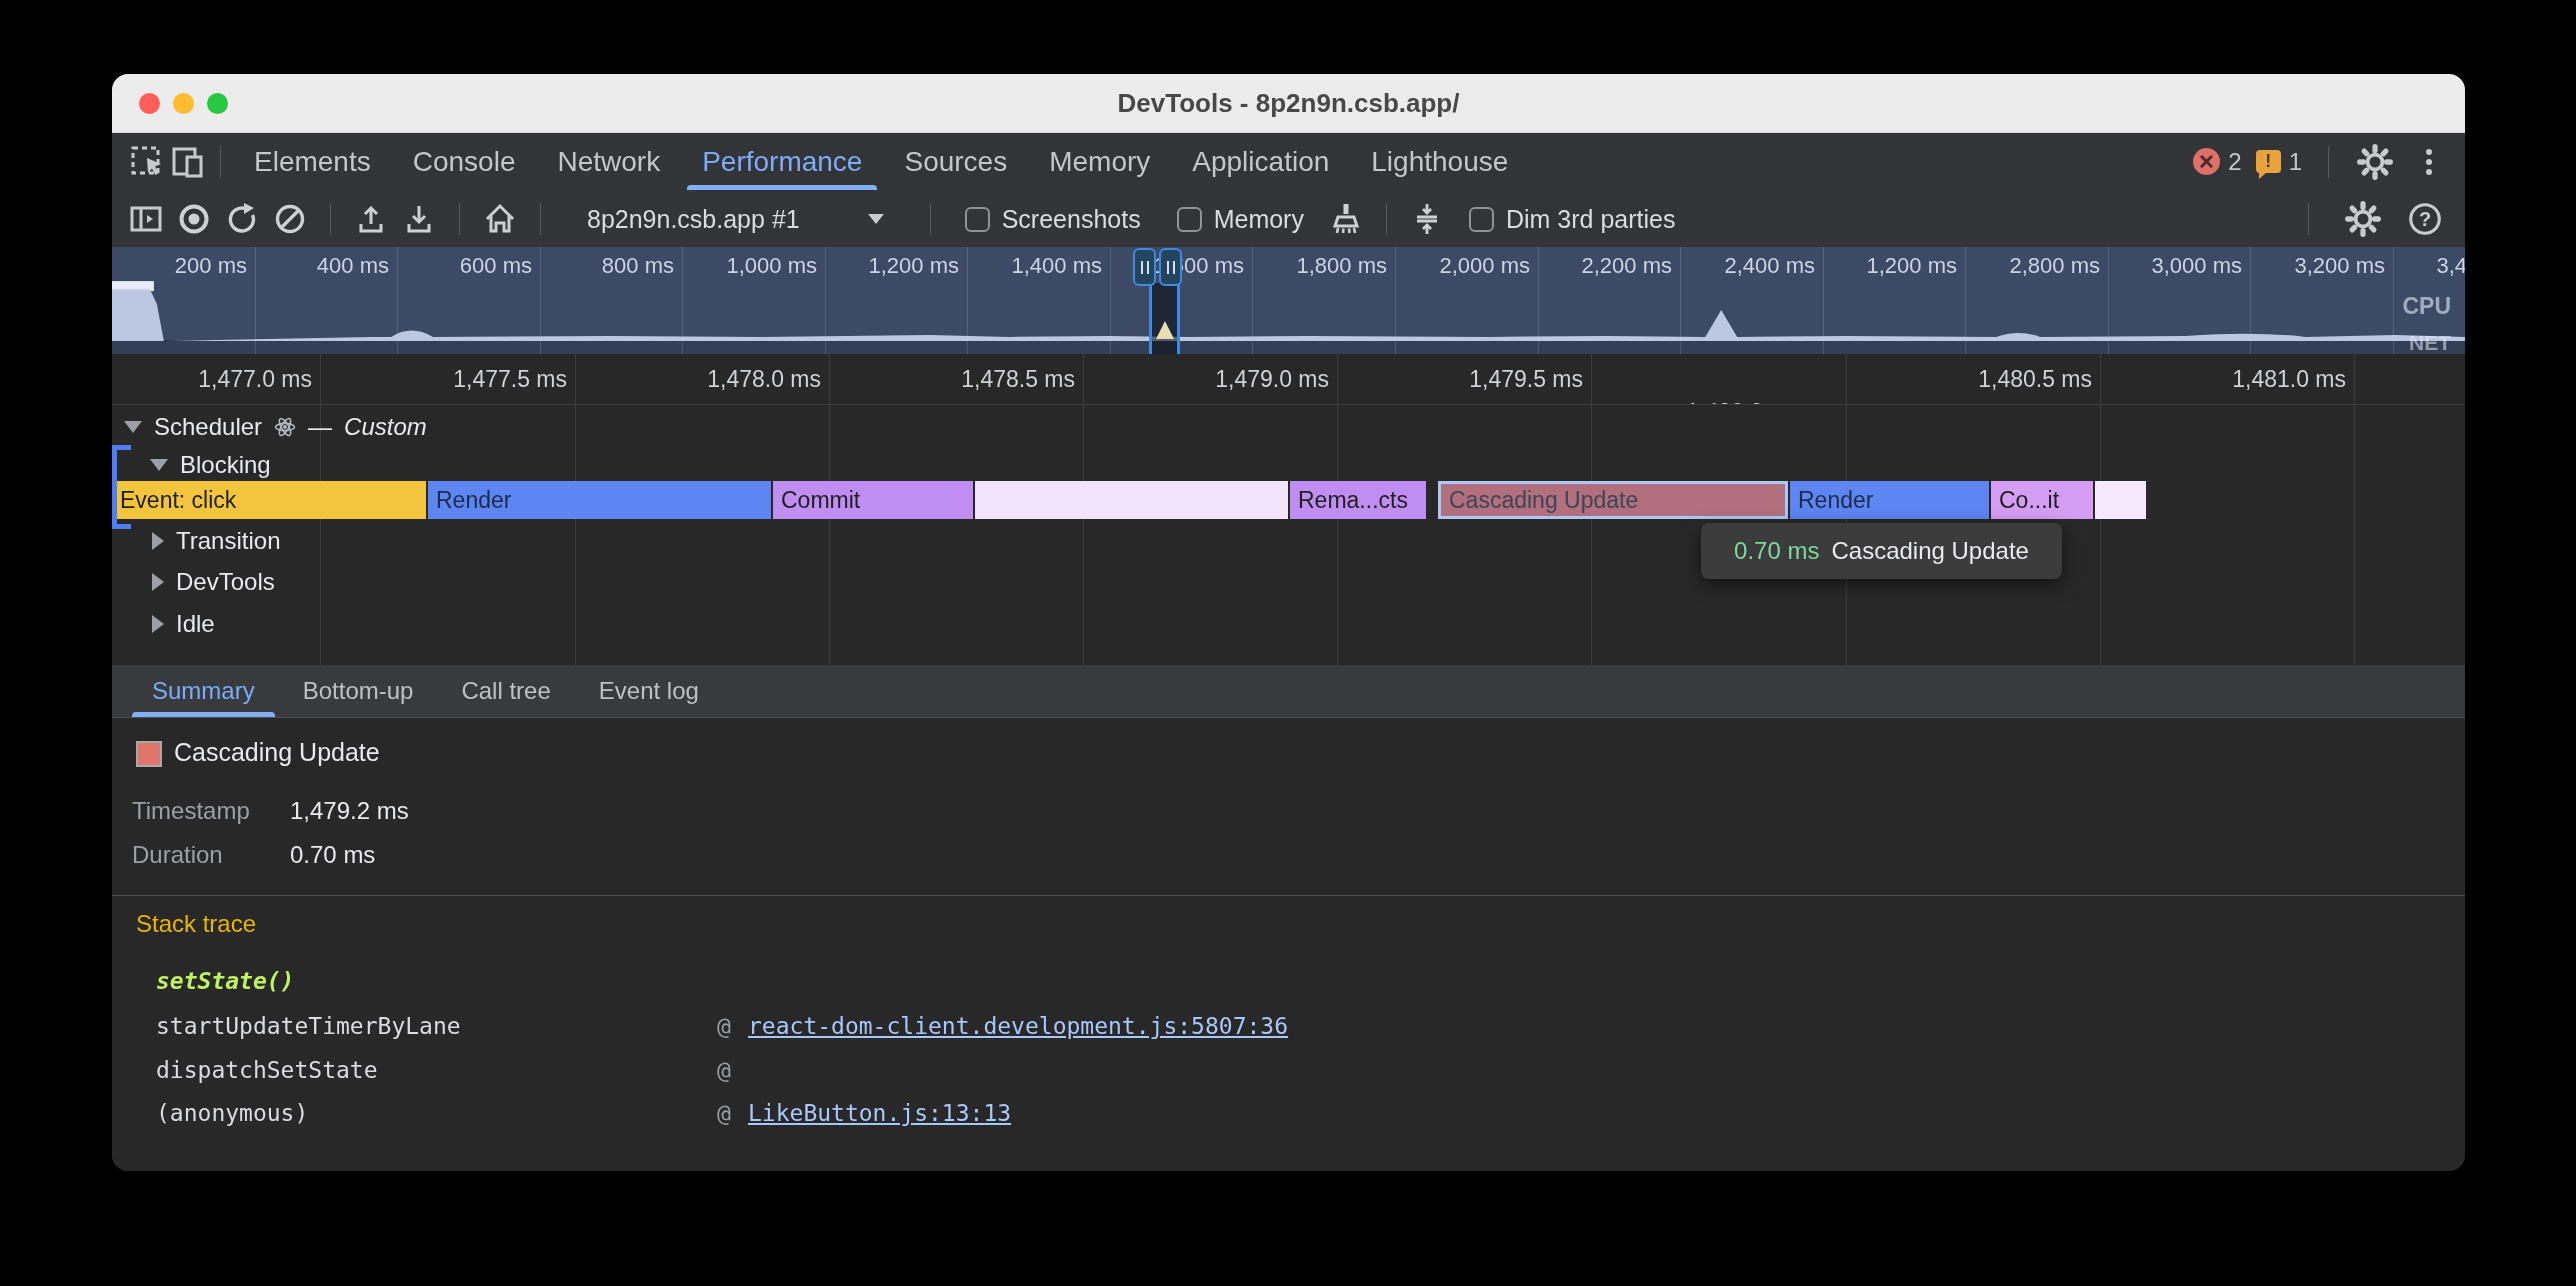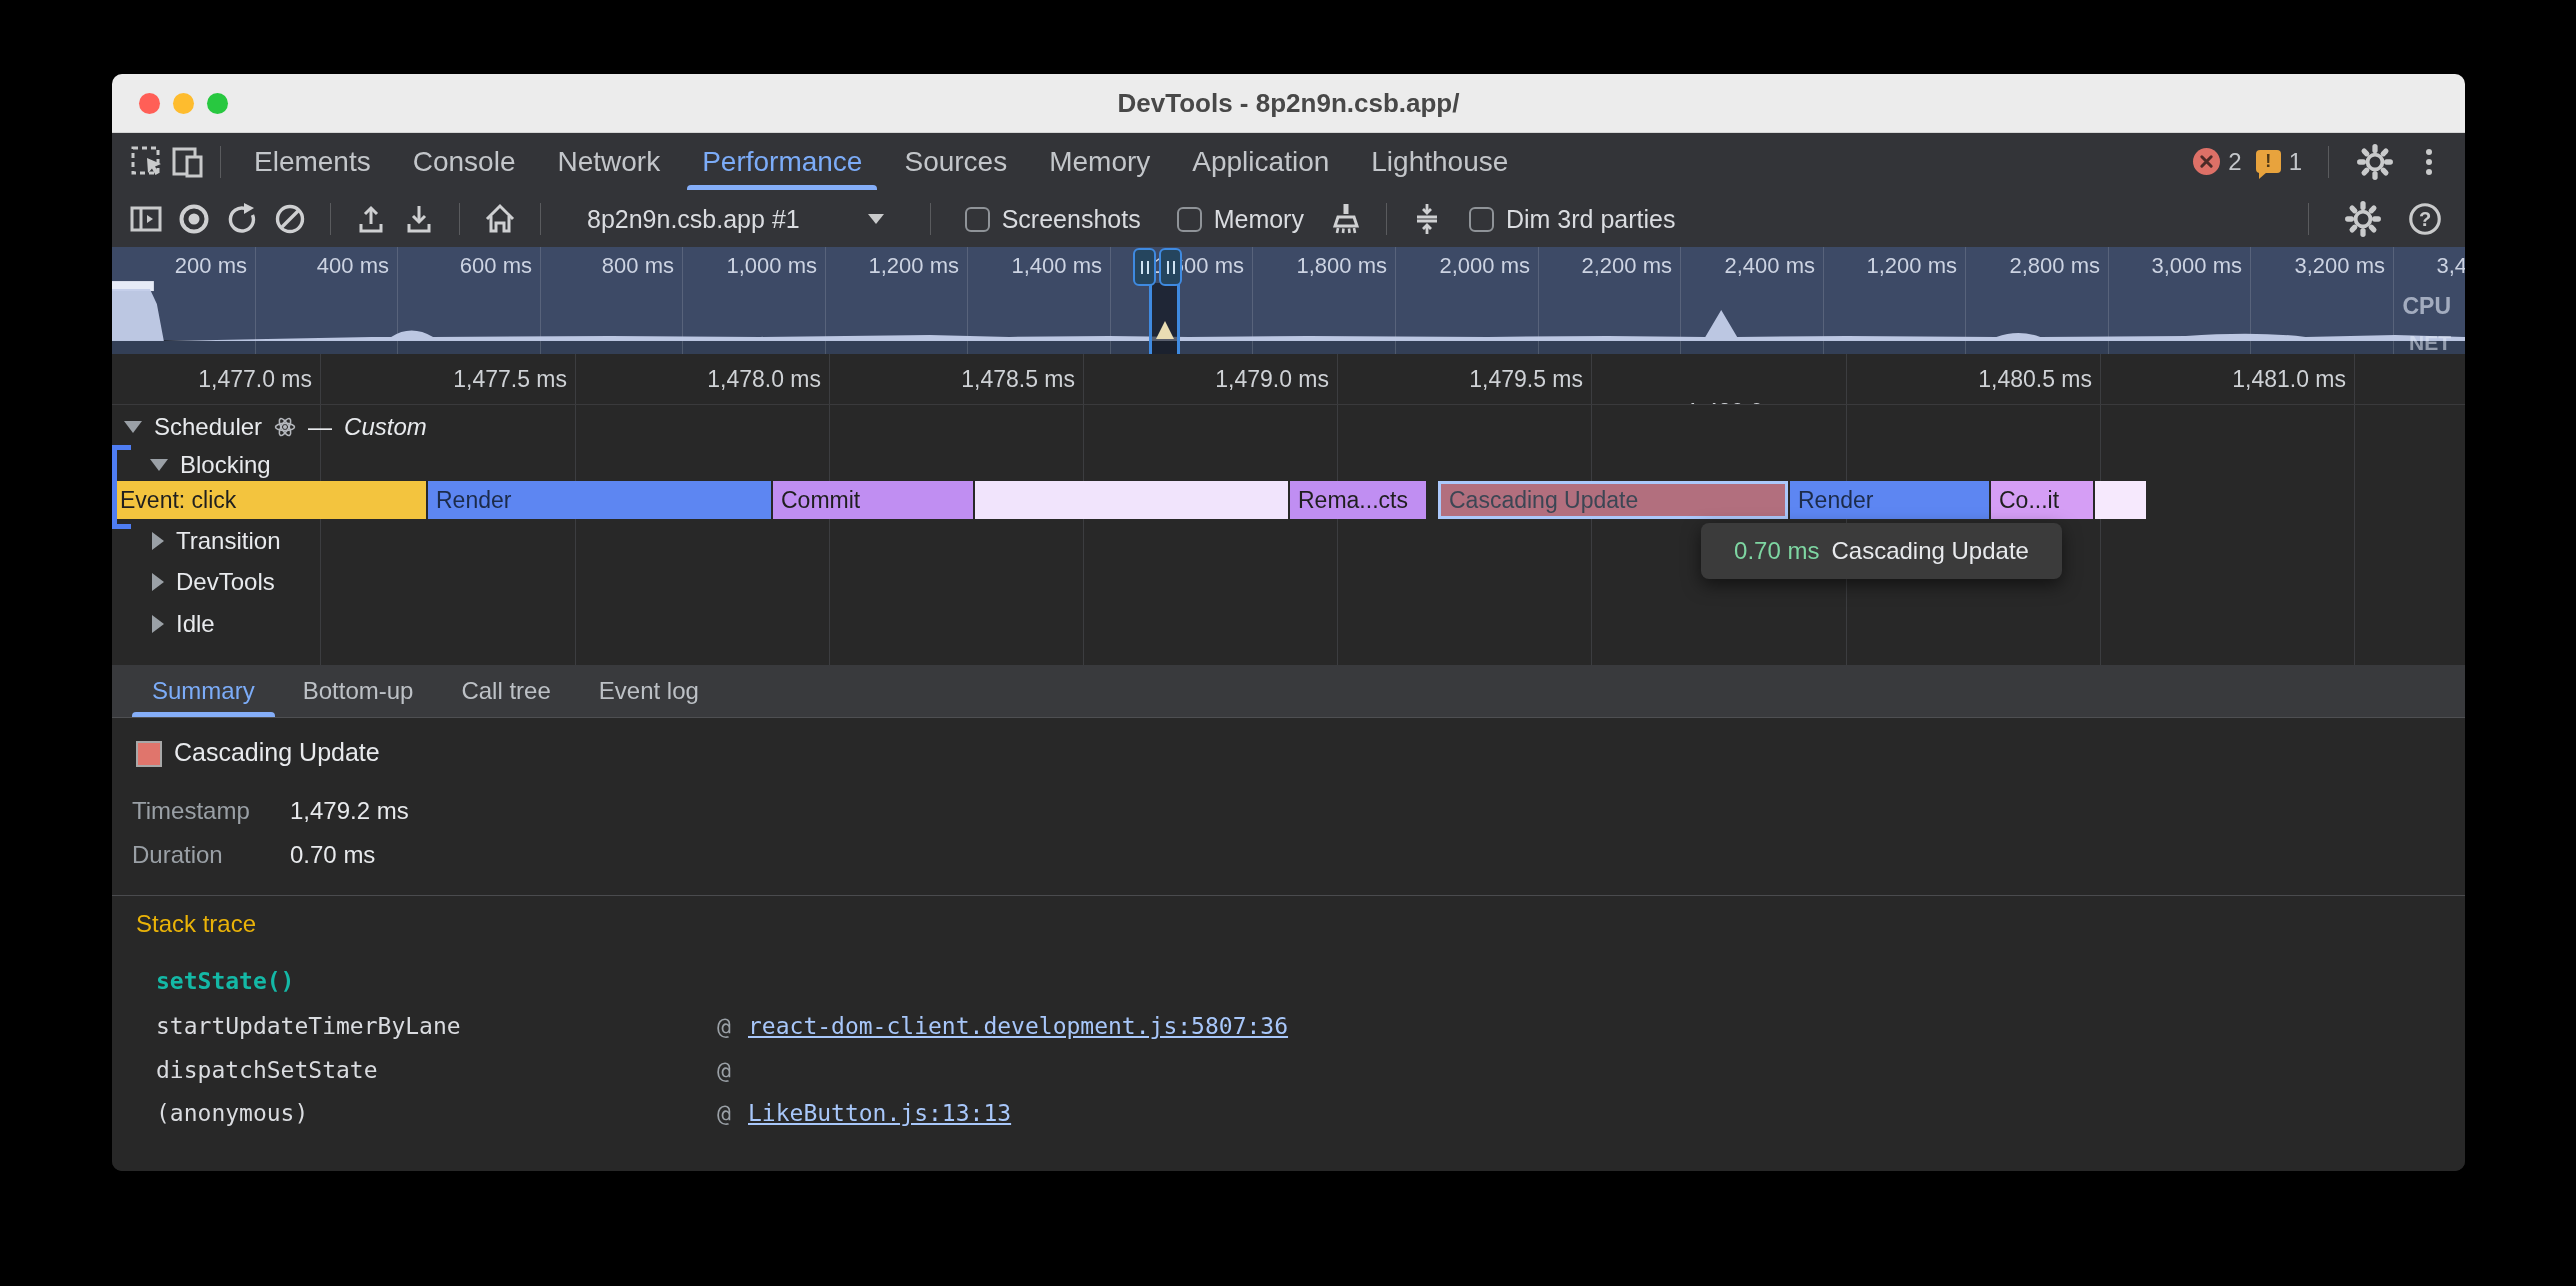--- a/index.html
+++ b/index.html
@@ -1,17 +1,17 @@
 <!DOCTYPE html>
 <html><head>
 <meta charset="utf-8">
 <style>
   html,body{margin:0;padding:0;background:#000;}
   body{width:2576px;height:1286px;position:relative;font-family:"Liberation Sans",sans-serif;overflow:hidden;}
-  .window{position:absolute;left:112px;top:74px;width:2353px;height:1097px;background:#282828;border-radius:10px;overflow:hidden;box-shadow:0 24px 70px rgba(0,0,0,.7);}
+  .window{position:absolute;left:112px;top:74px;width:2353px;height:1097px;background:#282828;border-radius:16px;overflow:hidden;box-shadow:0 24px 70px rgba(0,0,0,.7);}
   
   .titlebar{position:absolute;left:0;top:0;right:0;height:58px;background:#ececec;border-bottom:1px solid #d4d4d4;}
   .traffic{position:absolute;top:19px;width:21px;height:21px;border-radius:50%;}
   .t-red{left:27px;background:#ff5f57;}
   .t-yellow{left:61px;background:#febc2e;}
   .t-green{left:95px;background:#28c840;}
   .win-title{position:absolute;left:0;right:0;top:0;height:58px;line-height:58px;text-align:center;color:#484848;font-size:26px;font-weight:bold;}
   
   .tabbar{position:absolute;left:0;top:59px;right:0;height:57px;background:#333438;display:flex;align-items:center;padding:0 16px;box-sizing:border-box;}
   .icon-btn{width:40px;height:40px;display:flex;align-items:center;justify-content:center;flex:0 0 auto;}
@@ -77,21 +77,21 @@
   .summary{position:absolute;left:0;top:645px;right:0;height:176px;background:#282828;}
   .swatch{position:absolute;left:24px;top:22px;width:22px;height:22px;border:2px solid #a8a8a8;box-sizing:content-box;}
   .sum-title{position:absolute;left:62px;top:19px;color:#e8eaed;font-size:25px;}
   .sum-row{position:absolute;left:20px;display:flex;}
   .sum-label{width:158px;color:#9aa0a6;font-size:24px;}
   .sum-value{color:#e8eaed;font-size:24px;}
   
   .stack{position:absolute;left:0;top:821px;right:0;bottom:0;background:#282828;border-top:1px solid #4a4b4e;}
   .stack-header{position:absolute;left:24px;top:14px;color:#eab308;font-size:24px;}
   .mono{font-family:"DejaVu Sans Mono",monospace;font-size:23px;}
-  .frame-top{position:absolute;left:44px;top:72px;color:#14b8a6;font-weight:bold;}
+  .frame-top{position:absolute;left:44px;top:72px;color:#bef264;font-weight:bold;font-style:italic;}
   .frame{position:absolute;left:0;right:0;height:30px;}
   .frame .fn{position:absolute;left:44px;color:#dadce0;}
   .frame .at{position:absolute;left:605px;color:#9aa0a6;}
   .frame .loc{position:absolute;left:636px;color:#a8c7fa;text-decoration:underline;cursor:pointer;}
   svg{display:block;}
 </style>
 </head>
 <body>
 
 <div class="window">

